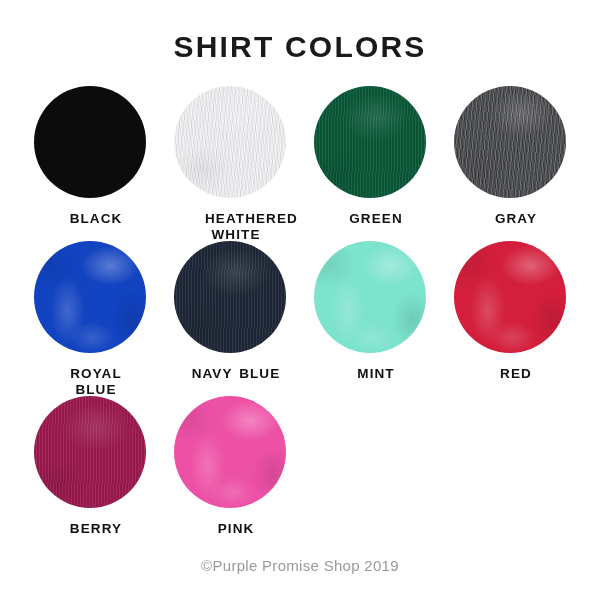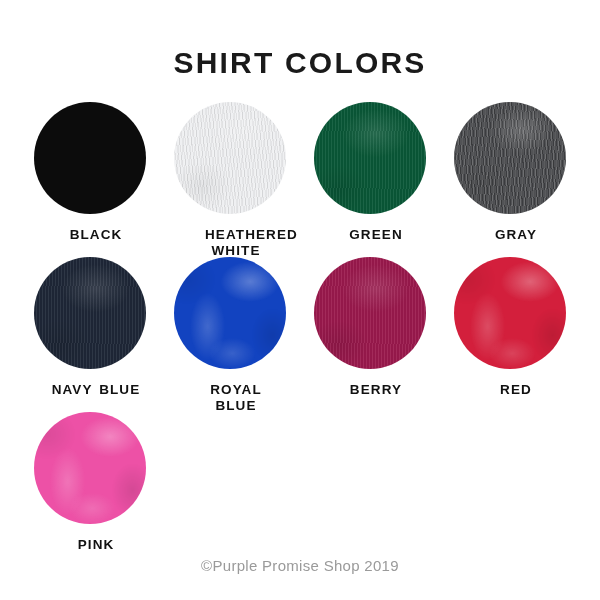--- a/index.html
+++ b/index.html
@@ -22,21 +22,21 @@
   }
 
   
   .title {
     text-align: center;
     font-size: 30px;
     font-weight: bold;
     letter-spacing: 2.2px;
     color: #1a1a1a;
     margin: 0;
-    padding-top: 48px;
+    padding-top: 32px;
     line-height: 1;
     text-transform: uppercase;
   }
 
   
   .swatch-grid {
     display: grid;
     grid-template-columns: repeat(4, 1fr);
     grid-template-rows: repeat(3, 155px);
     width: 560px;
@@ -176,52 +176,60 @@
       <div class="swatch-cell">
         <div class="swatch-circle-wrap">
           <div class="swatch-circle tex-heather" style="background-color: rgb(63, 64, 67);">
             <div class="sheen"></div>
           </div>
         </div>
         <div class="swatch-label">GRAY</div>
       </div>
       <div class="swatch-cell">
         <div class="swatch-circle-wrap">
+          <div class="swatch-circle tex-satin" style="background-color: rgb(18, 67, 192);">
+            <div class="sheen"></div>
+          </div>
+        </div>
+        <div class="swatch-label wrap-narrow">ROYAL BLUE</div>
+      </div>
+      <div class="swatch-cell">
+        <div class="swatch-circle-wrap">
           <div class="swatch-circle tex-brushed" style="background-color: rgb(31, 40, 56);">
             <div class="sheen"></div>
           </div>
         </div>
         <div class="swatch-label">NAVY BLUE</div>
       </div>
       <div class="swatch-cell">
         <div class="swatch-circle-wrap">
-          <div class="swatch-circle tex-satin" style="background-color: rgb(18, 67, 192);">
-            <div class="sheen"></div>
-          </div>
-        </div>
-        <div class="swatch-label wrap-narrow">ROYAL BLUE</div>
+          <div class="swatch-circle tex-satin" style="background-color: rgb(124, 227, 205);">
+            <div class="sheen"></div>
+          </div>
+        </div>
+        <div class="swatch-label">MINT</div>
+      </div>
+      <div class="swatch-cell">
+        <div class="swatch-circle-wrap">
+          <div class="swatch-circle tex-satin" style="background-color: rgb(211, 31, 60);">
+            <div class="sheen"></div>
+          </div>
+        </div>
+        <div class="swatch-label">RED</div>
       </div>
       <div class="swatch-cell">
         <div class="swatch-circle-wrap">
           <div class="swatch-circle tex-brushed" style="background-color: rgb(156, 26, 78);">
             <div class="sheen"></div>
           </div>
         </div>
         <div class="swatch-label">BERRY</div>
       </div>
       <div class="swatch-cell">
         <div class="swatch-circle-wrap">
-          <div class="swatch-circle tex-satin" style="background-color: rgb(211, 31, 60);">
-            <div class="sheen"></div>
-          </div>
-        </div>
-        <div class="swatch-label">RED</div>
-      </div>
-      <div class="swatch-cell">
-        <div class="swatch-circle-wrap">
           <div class="swatch-circle tex-satin" style="background-color: rgb(237, 81, 166);">
             <div class="sheen"></div>
           </div>
         </div>
         <div class="swatch-label">PINK</div>
       </div>
     </div>
 
   <div class="footer">©Purple Promise Shop 2019</div>
 

